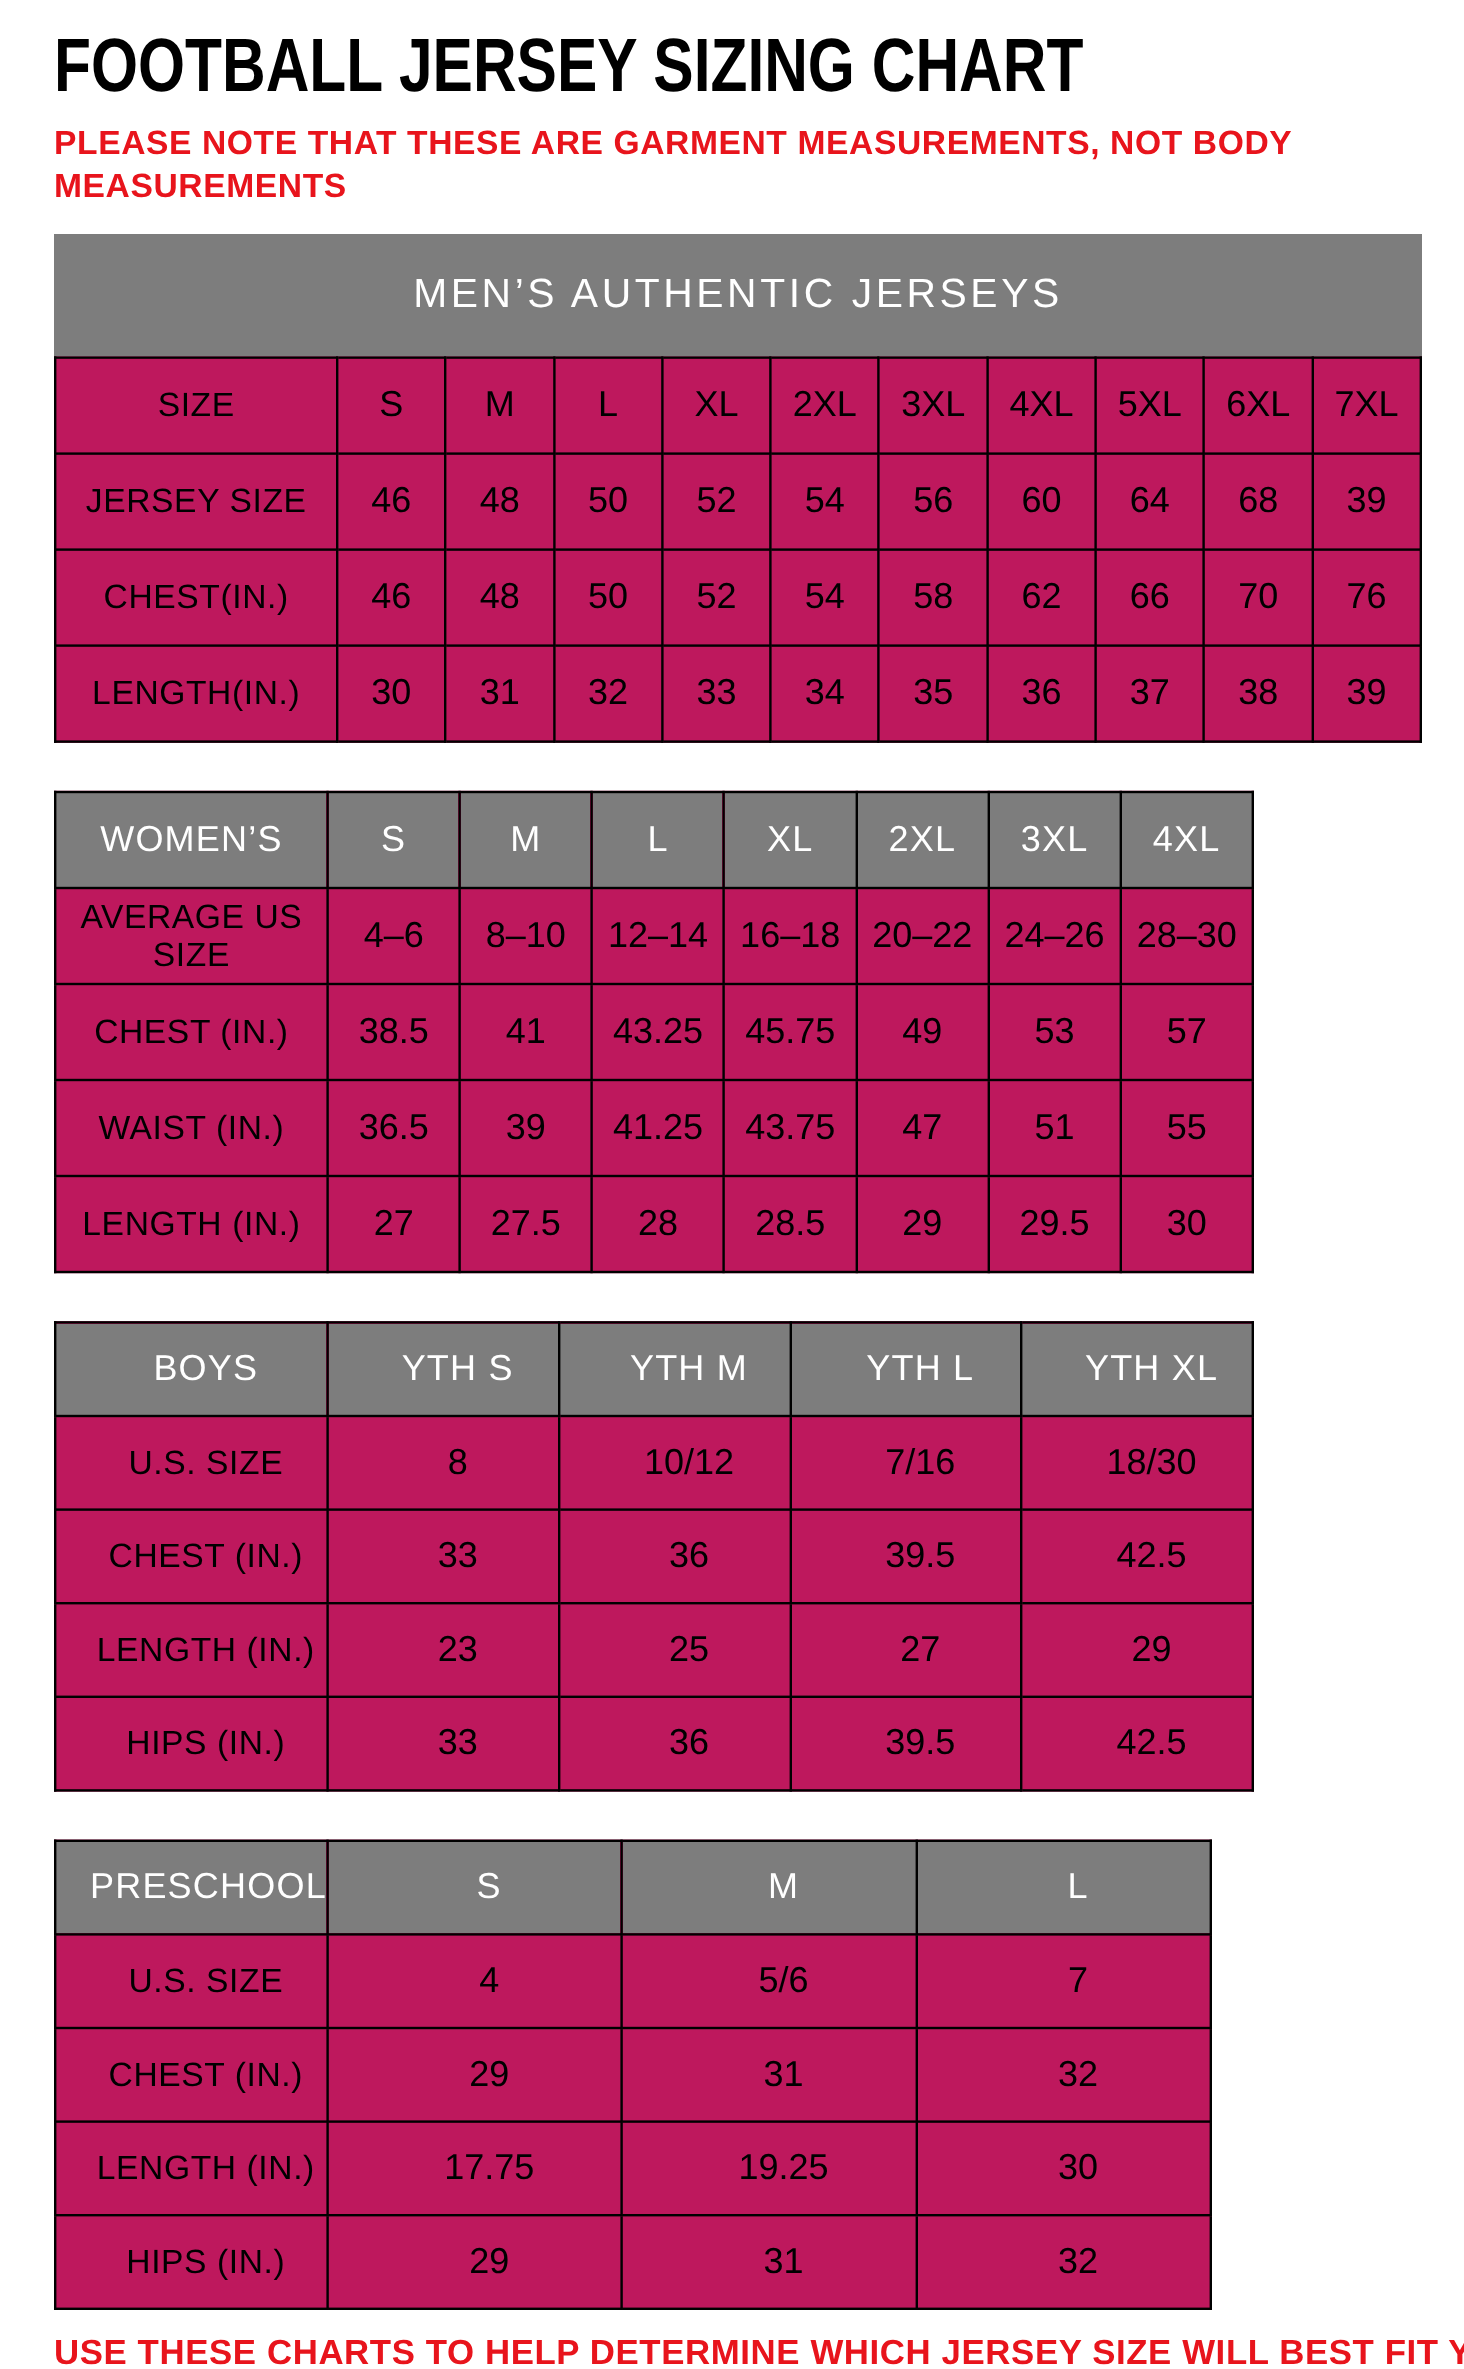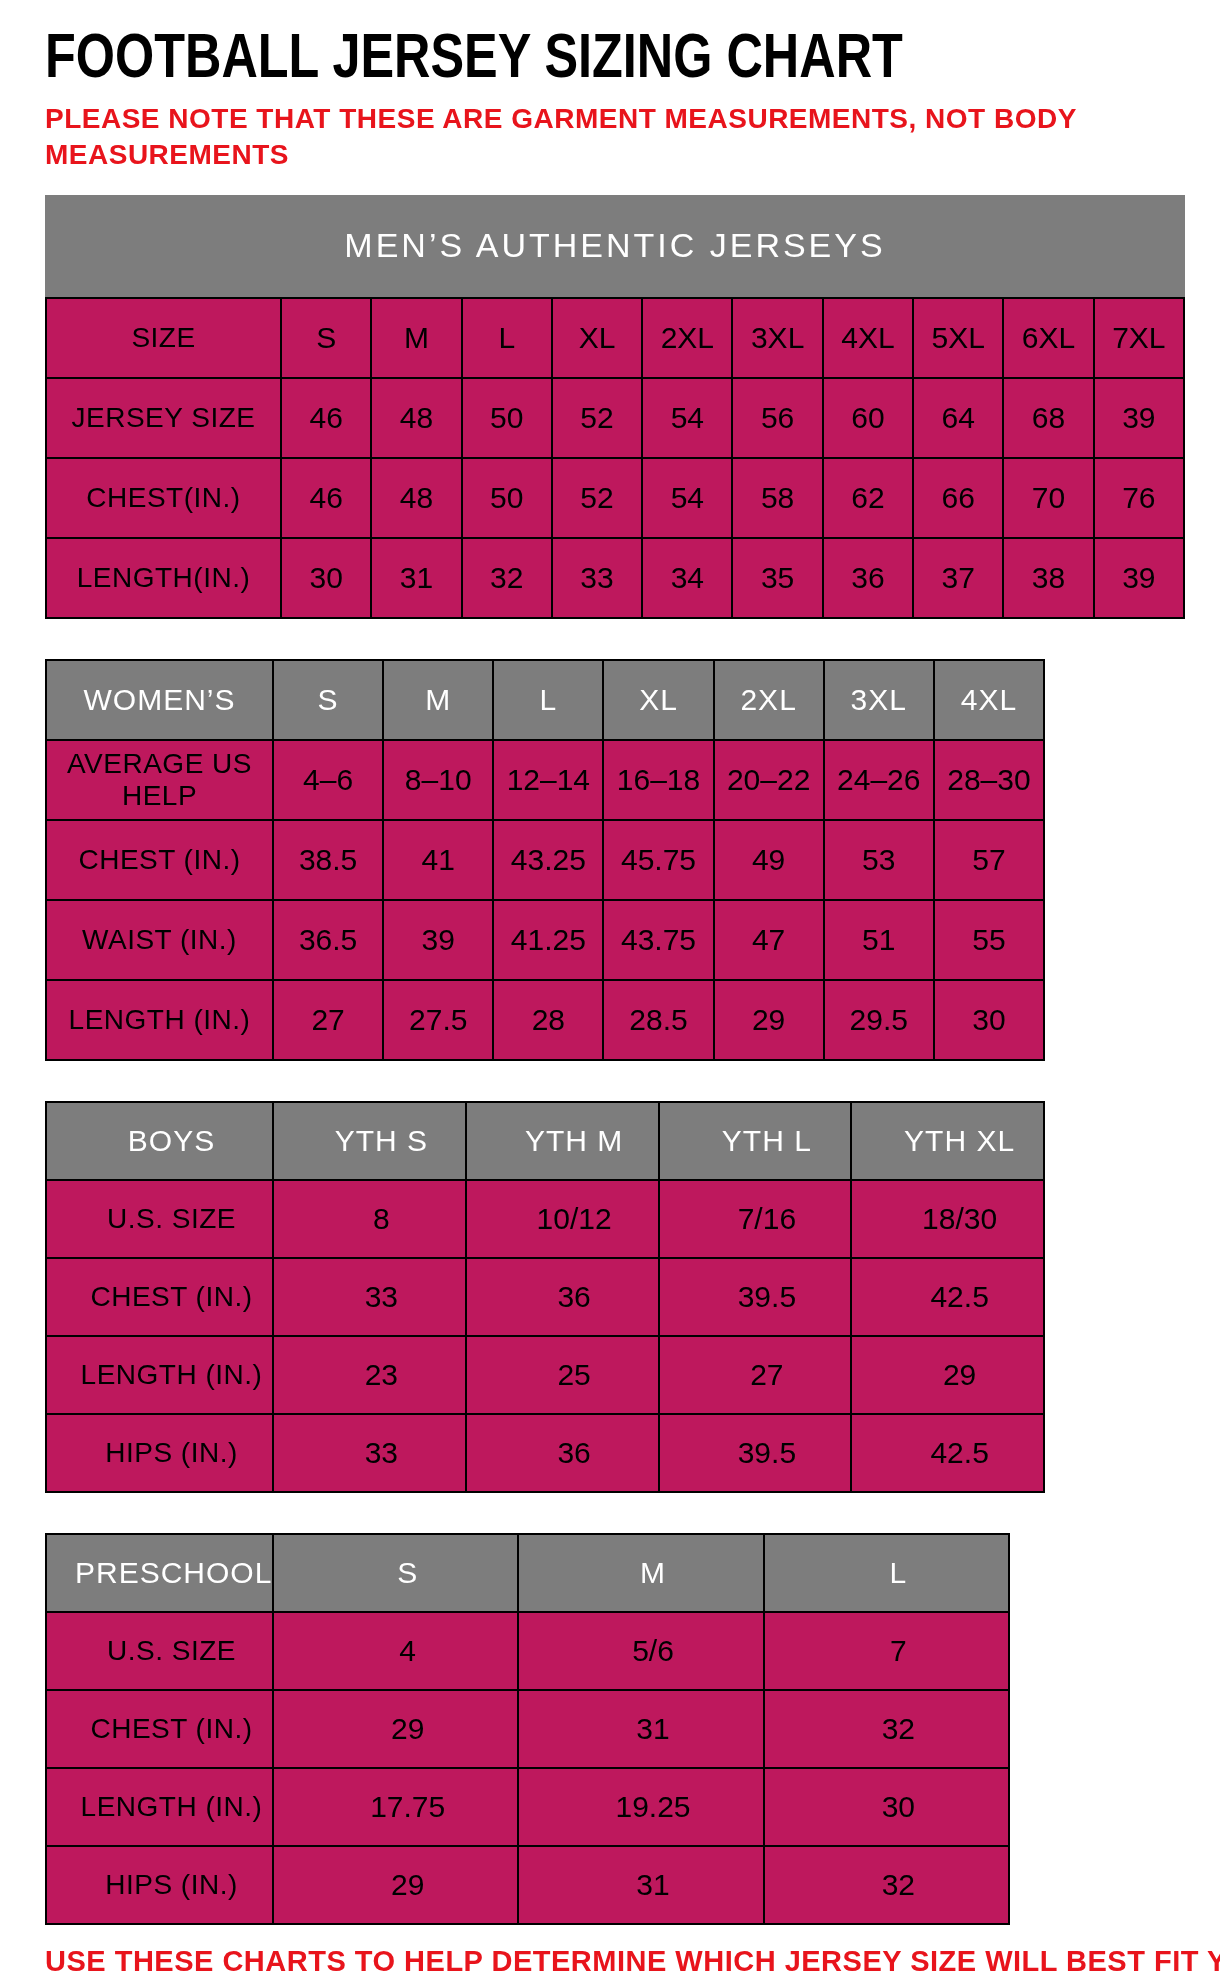--- a/index.html
+++ b/index.html
@@ -131,21 +131,21 @@
           <th>WOMEN’S</th>
           <th>S</th>
           <th>M</th>
           <th>L</th>
           <th>XL</th>
           <th>2XL</th>
           <th>3XL</th>
           <th>4XL</th>
         </tr>
         <tr>
-          <td>AVERAGE US HELP</td>
+          <td>AVERAGE US SIZE</td>
           <td>4–6</td>
           <td>8–10</td>
           <td>12–14</td>
           <td>16–18</td>
           <td>20–22</td>
           <td>24–26</td>
           <td>28–30</td>
         </tr>
         <tr>
           <td>CHEST (IN.)</td>

